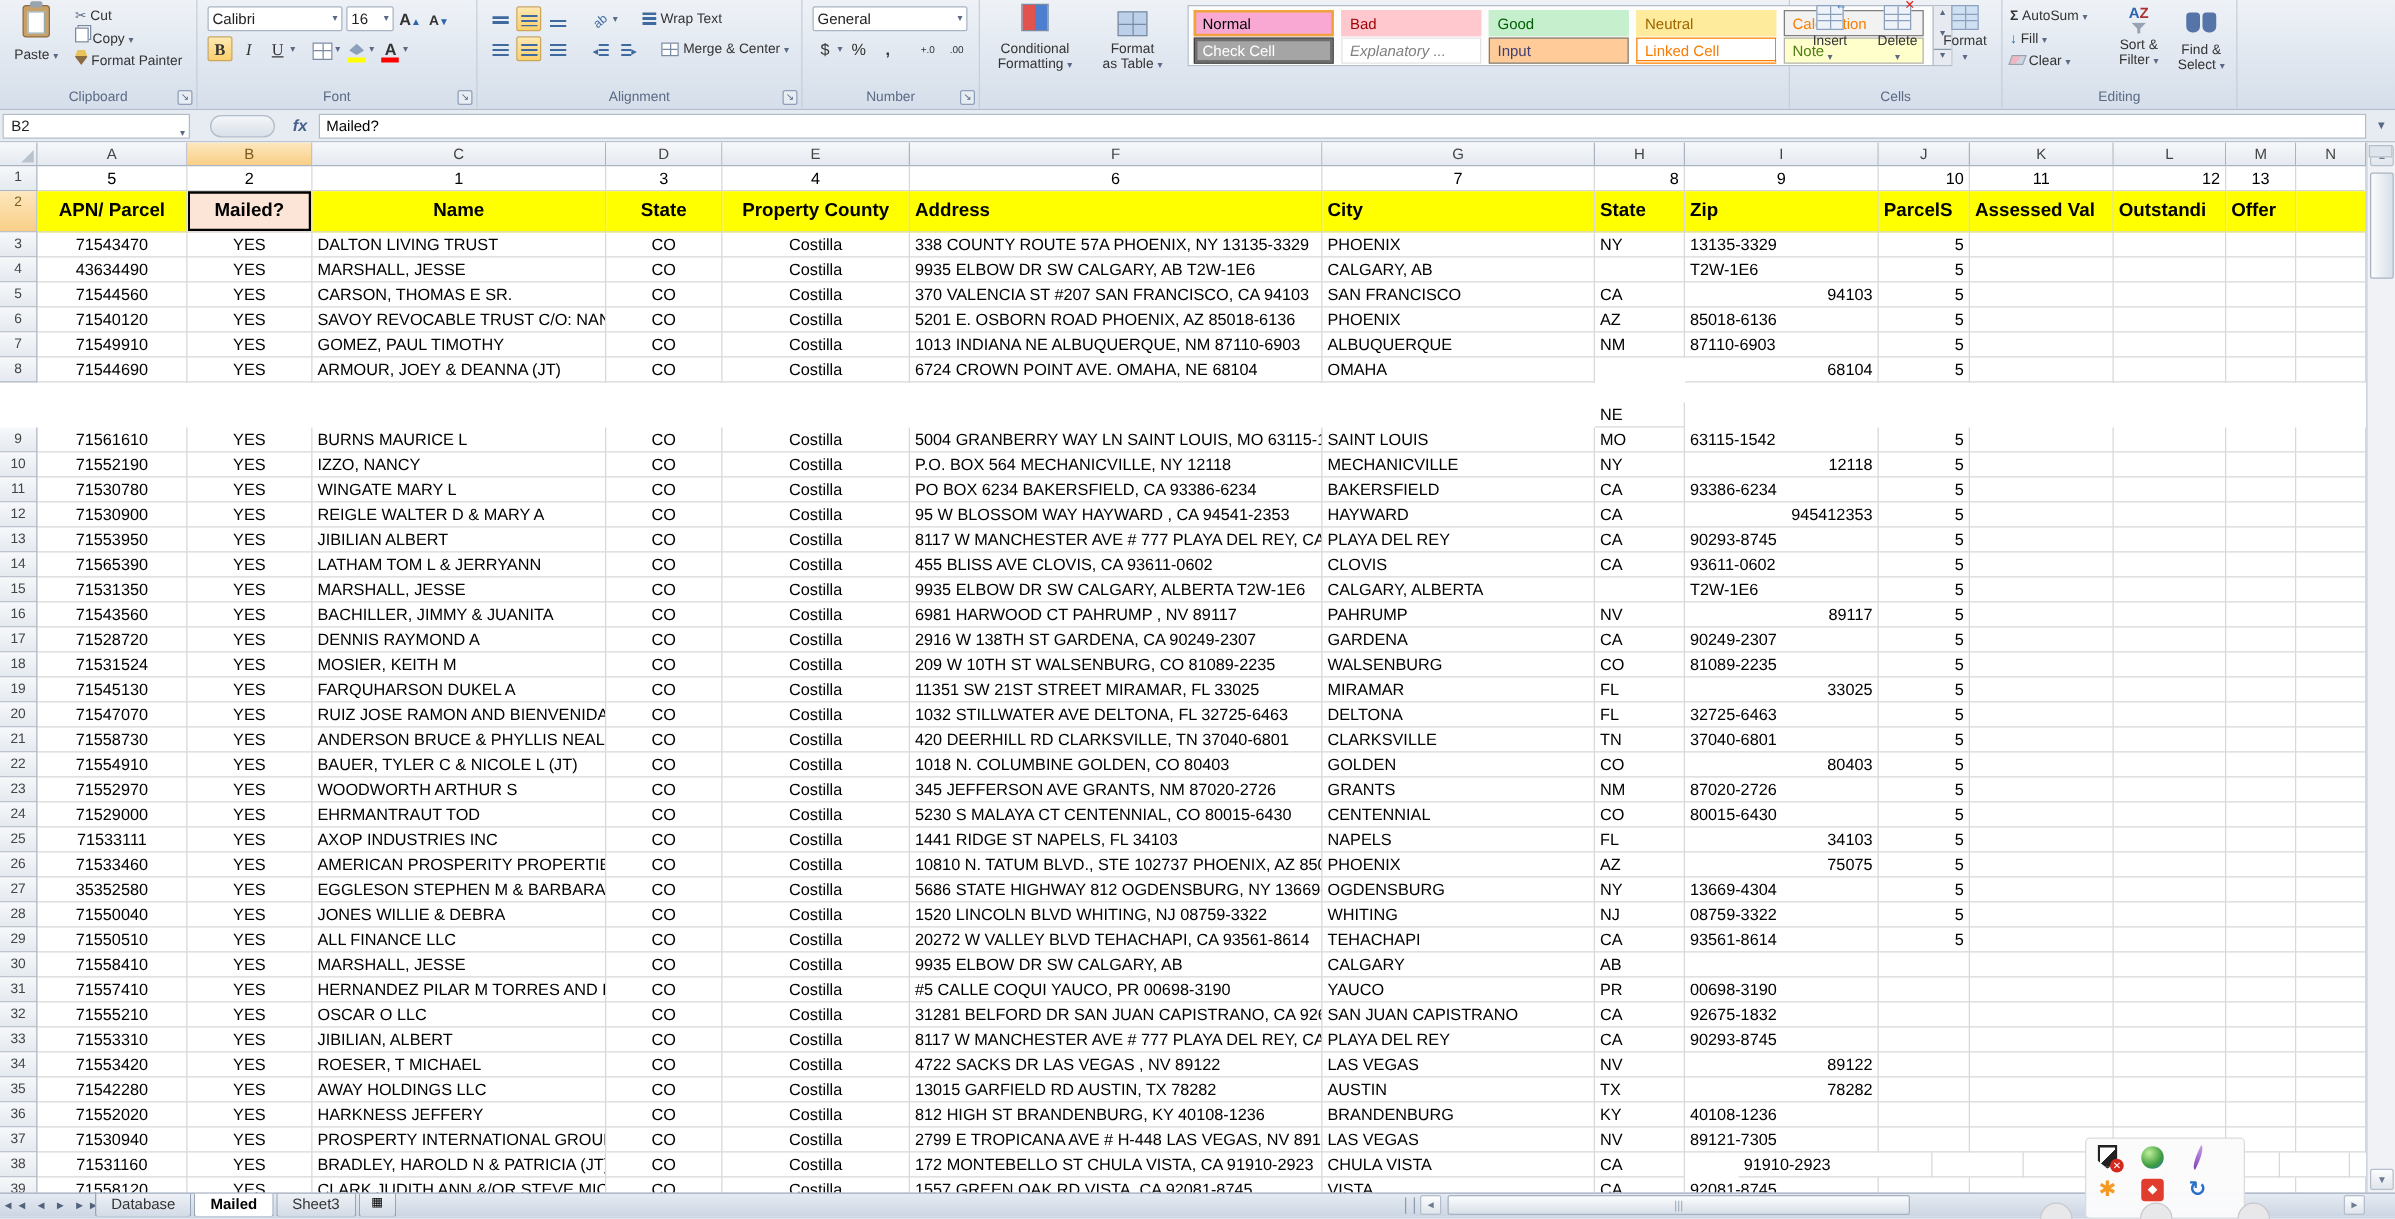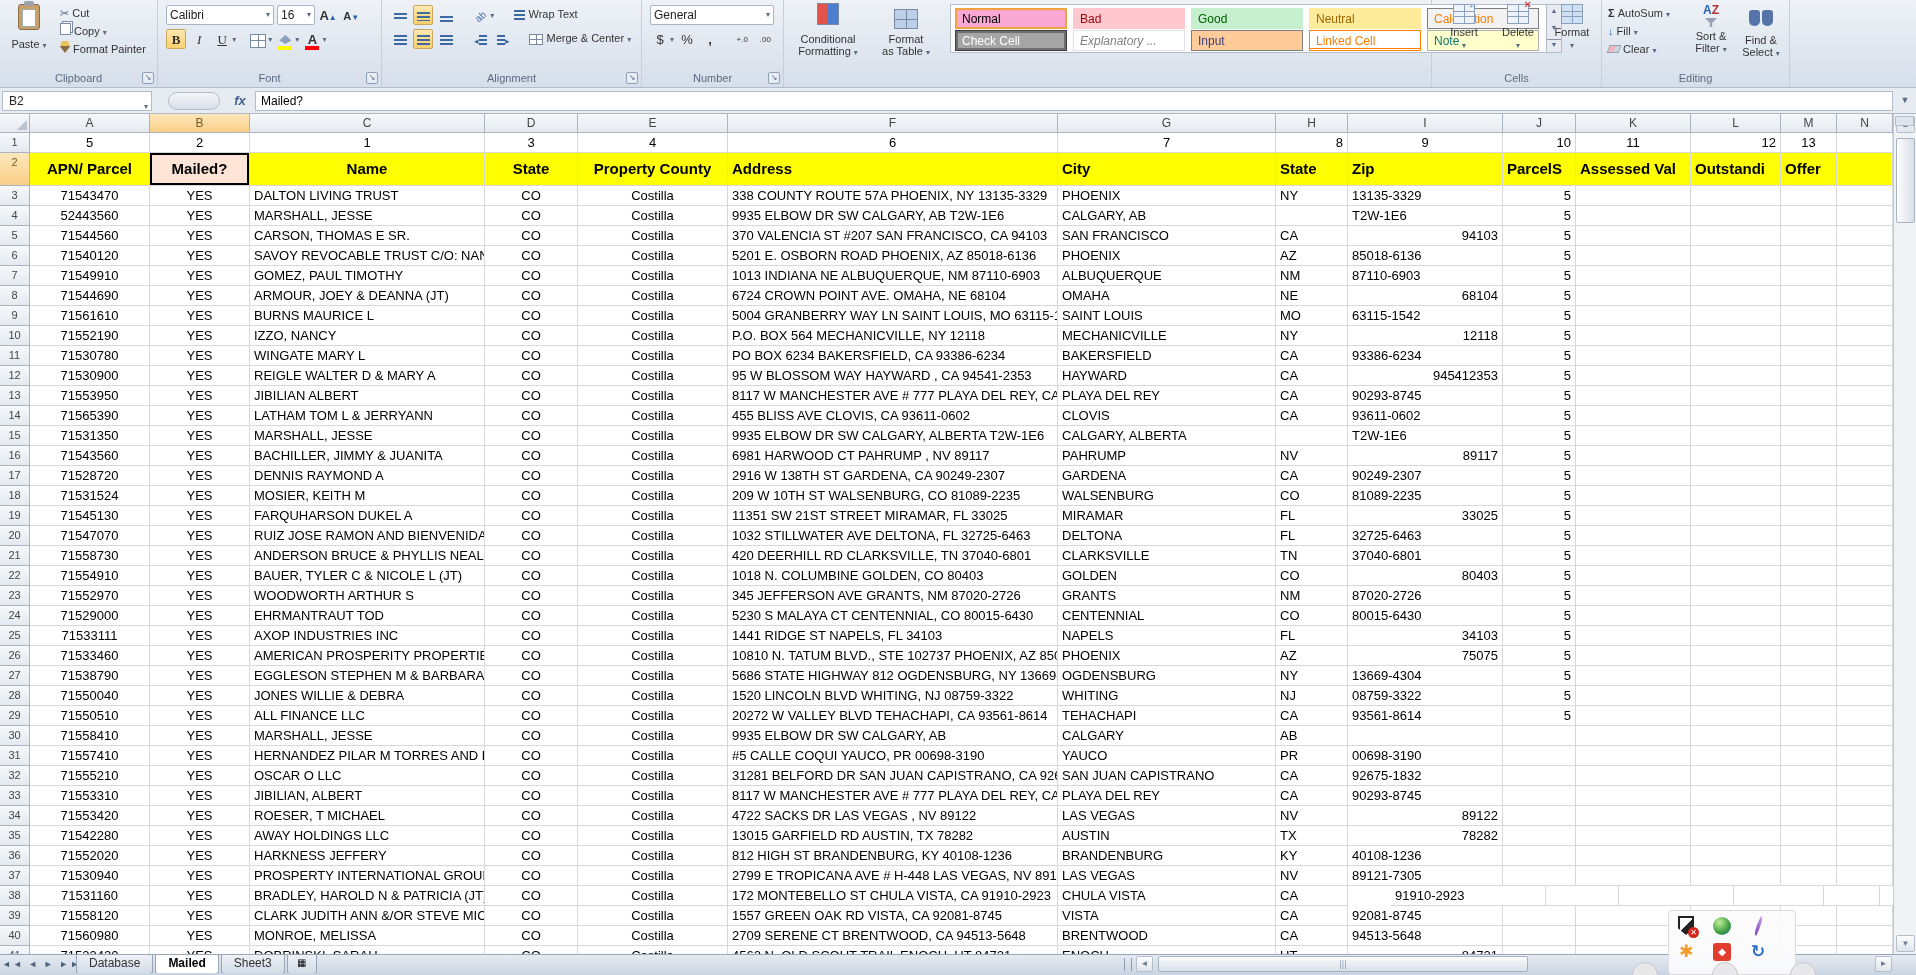--- a/index.html
+++ b/index.html
@@ -290,21 +290,21 @@
         </div>
       <div class="gitem selwrap" style="left: 4px; top: 3px; background: #f9a8d4; color: rgb(0, 0, 0); border: 1px solid rgb(200, 200, 200);">Normal</div>
           <div class="gitem" style="left: 122px; top: 3px; background: rgb(255, 199, 206); color: rgb(156, 0, 6); border: 1px solid rgb(255, 199, 206);">Bad</div>
           <div class="gitem" style="left: 240px; top: 3px; background: rgb(198, 239, 206); color: rgb(0, 97, 0); border: 1px solid rgb(198, 239, 206);">Good</div>
           <div class="gitem" style="left: 358px; top: 3px; background: rgb(255, 235, 156); color: rgb(156, 101, 0); border: 1px solid rgb(255, 235, 156);">Neutral</div>
           <div class="gitem" style="left: 476px; top: 3px; background: rgb(242, 242, 242); color: rgb(250, 125, 0); border: 1px solid rgb(127, 127, 127);">Calculation</div>
           <div class="gitem" style="left: 4px; top: 25px; background: rgb(165, 165, 165); color: rgb(255, 255, 255); border: 1px solid rgb(63, 63, 63); box-shadow: rgb(110, 110, 110) 0px 0px 0px 2px inset;">Check Cell</div>
           <div class="gitem" style="left: 122px; top: 25px; background: rgb(255, 255, 255); color: rgb(127, 127, 127); border: 1px solid rgb(227, 227, 227); font-style: italic;">Explanatory ...</div>
           <div class="gitem" style="left: 240px; top: 25px; background: rgb(255, 204, 153); color: rgb(63, 63, 118); border: 1px solid rgb(127, 127, 127);">Input</div>
           <div class="gitem" style="left: 358px; top: 25px; background: rgb(255, 255, 255); color: rgb(250, 125, 0); border-width: 1px 1px 3px; border-style: solid solid double; border-color: rgb(255, 128, 1); border-image: initial;">Linked Cell</div>
-          <div class="gitem" style="left: 476px; top: 25px; background: rgb(255, 255, 204); color: #0f766e; border: 1px solid rgb(178, 178, 178);">Note</div>
+          <div class="gitem" style="left: 476px; top: 25px; background: rgb(255, 255, 204); color: #4d7c0f; border: 1px solid rgb(178, 178, 178);">Note</div>
         </div>
     </div>
 
     <div class="rgroup" style="left:1432px;width:170px;">
       <div class="cellbtn" style="left:6px;top:4px;">
         <span class="cellico"><span class="badge" style="color:#2a63b0;">←</span></span><br>
         <span>Insert</span><br>
         <span class="caret">▾</span>
       </div>
       <div class="cellbtn" style="left:60px;top:4px;">
@@ -434,21 +434,21 @@
         <div class="cell l" style="width: 72px; min-width: 72px; height: 20px;">NY</div>
         <div class="cell l" style="width: 155px; min-width: 155px; height: 20px;">13135-3329</div>
         <div class="cell r" style="width: 73px; min-width: 73px; height: 20px;">5</div>
         <div class="cell l" style="width: 115px; min-width: 115px; height: 20px;"></div>
         <div class="cell l" style="width: 90px; min-width: 90px; height: 20px;"></div>
         <div class="cell l" style="width: 56px; min-width: 56px; height: 20px;"></div>
         <div class="cell l" style="width: 56px; min-width: 56px; height: 20px;"></div>
       </div>
       <div class="row">
         <div class="rowhead" style="width: 30px; min-width: 30px; height: 20px;">4</div>
-        <div class="cell c" style="width: 120px; min-width: 120px; height: 20px;">52443560</div>
+        <div class="cell c" style="width: 120px; min-width: 120px; height: 20px;">43634490</div>
         <div class="cell c" style="width: 100px; min-width: 100px; height: 20px;">YES</div>
         <div class="cell l" style="width: 235px; min-width: 235px; height: 20px;">MARSHALL, JESSE</div>
         <div class="cell c" style="width: 93px; min-width: 93px; height: 20px;">CO</div>
         <div class="cell c" style="width: 150px; min-width: 150px; height: 20px;">Costilla</div>
         <div class="cell l" style="width: 330px; min-width: 330px; height: 20px;">9935 ELBOW DR SW CALGARY, AB T2W-1E6</div>
         <div class="cell l" style="width: 218px; min-width: 218px; height: 20px;">CALGARY, AB</div>
         <div class="cell l" style="width: 72px; min-width: 72px; height: 20px;"></div>
         <div class="cell l" style="width: 155px; min-width: 155px; height: 20px;">T2W-1E6</div>
         <div class="cell r" style="width: 73px; min-width: 73px; height: 20px;">5</div>
         <div class="cell l" style="width: 115px; min-width: 115px; height: 20px;"></div>
@@ -509,21 +509,21 @@
       </div>
       <div class="row">
         <div class="rowhead" style="width: 30px; min-width: 30px; height: 20px;">8</div>
         <div class="cell c" style="width: 120px; min-width: 120px; height: 20px;">71544690</div>
         <div class="cell c" style="width: 100px; min-width: 100px; height: 20px;">YES</div>
         <div class="cell l" style="width: 235px; min-width: 235px; height: 20px;">ARMOUR, JOEY &amp; DEANNA (JT)</div>
         <div class="cell c" style="width: 93px; min-width: 93px; height: 20px;">CO</div>
         <div class="cell c" style="width: 150px; min-width: 150px; height: 20px;">Costilla</div>
         <div class="cell l" style="width: 330px; min-width: 330px; height: 20px;">6724 CROWN POINT AVE. OMAHA, NE 68104</div>
         <div class="cell l" style="width: 218px; min-width: 218px; height: 20px;">OMAHA</div>
-        <div class="cell l" style="width: 72px; min-width: 72px; height: 20px;">NE</div>
+        <div class="cell l" style="width: 72px; min-width: 72px; height: 20px; margin-top: 36px;">NE</div>
         <div class="cell r" style="width: 155px; min-width: 155px; height: 20px;">68104</div>
         <div class="cell r" style="width: 73px; min-width: 73px; height: 20px;">5</div>
         <div class="cell l" style="width: 115px; min-width: 115px; height: 20px;"></div>
         <div class="cell l" style="width: 90px; min-width: 90px; height: 20px;"></div>
         <div class="cell l" style="width: 56px; min-width: 56px; height: 20px;"></div>
         <div class="cell l" style="width: 56px; min-width: 56px; height: 20px;"></div>
       </div>
       <div class="row">
         <div class="rowhead" style="width: 30px; min-width: 30px; height: 20px;">9</div>
         <div class="cell c" style="width: 120px; min-width: 120px; height: 20px;">71561610</div>
@@ -825,21 +825,21 @@
         <div class="cell l" style="width: 72px; min-width: 72px; height: 20px;">AZ</div>
         <div class="cell r" style="width: 155px; min-width: 155px; height: 20px;">75075</div>
         <div class="cell r" style="width: 73px; min-width: 73px; height: 20px;">5</div>
         <div class="cell l" style="width: 115px; min-width: 115px; height: 20px;"></div>
         <div class="cell l" style="width: 90px; min-width: 90px; height: 20px;"></div>
         <div class="cell l" style="width: 56px; min-width: 56px; height: 20px;"></div>
         <div class="cell l" style="width: 56px; min-width: 56px; height: 20px;"></div>
       </div>
       <div class="row">
         <div class="rowhead" style="width: 30px; min-width: 30px; height: 20px;">27</div>
-        <div class="cell c" style="width: 120px; min-width: 120px; height: 20px;">71538790</div>
+        <div class="cell c" style="width: 120px; min-width: 120px; height: 20px;">35352580</div>
         <div class="cell c" style="width: 100px; min-width: 100px; height: 20px;">YES</div>
         <div class="cell l" style="width: 235px; min-width: 235px; height: 20px;">EGGLESON STEPHEN M &amp; BARBARA J (</div>
         <div class="cell c" style="width: 93px; min-width: 93px; height: 20px;">CO</div>
         <div class="cell c" style="width: 150px; min-width: 150px; height: 20px;">Costilla</div>
         <div class="cell l" style="width: 330px; min-width: 330px; height: 20px;">5686 STATE HIGHWAY 812 OGDENSBURG, NY 13669-430</div>
         <div class="cell l" style="width: 218px; min-width: 218px; height: 20px;">OGDENSBURG</div>
         <div class="cell l" style="width: 72px; min-width: 72px; height: 20px;">NY</div>
         <div class="cell l" style="width: 155px; min-width: 155px; height: 20px;">13669-4304</div>
         <div class="cell r" style="width: 73px; min-width: 73px; height: 20px;">5</div>
         <div class="cell l" style="width: 115px; min-width: 115px; height: 20px;"></div>

